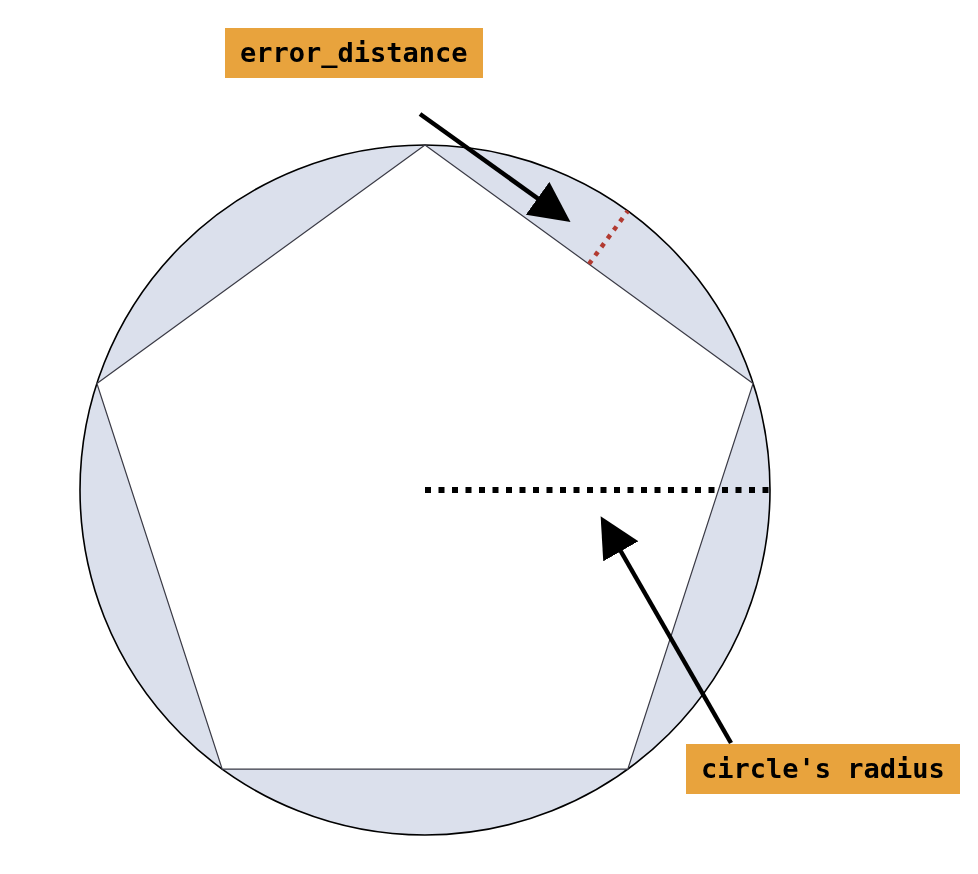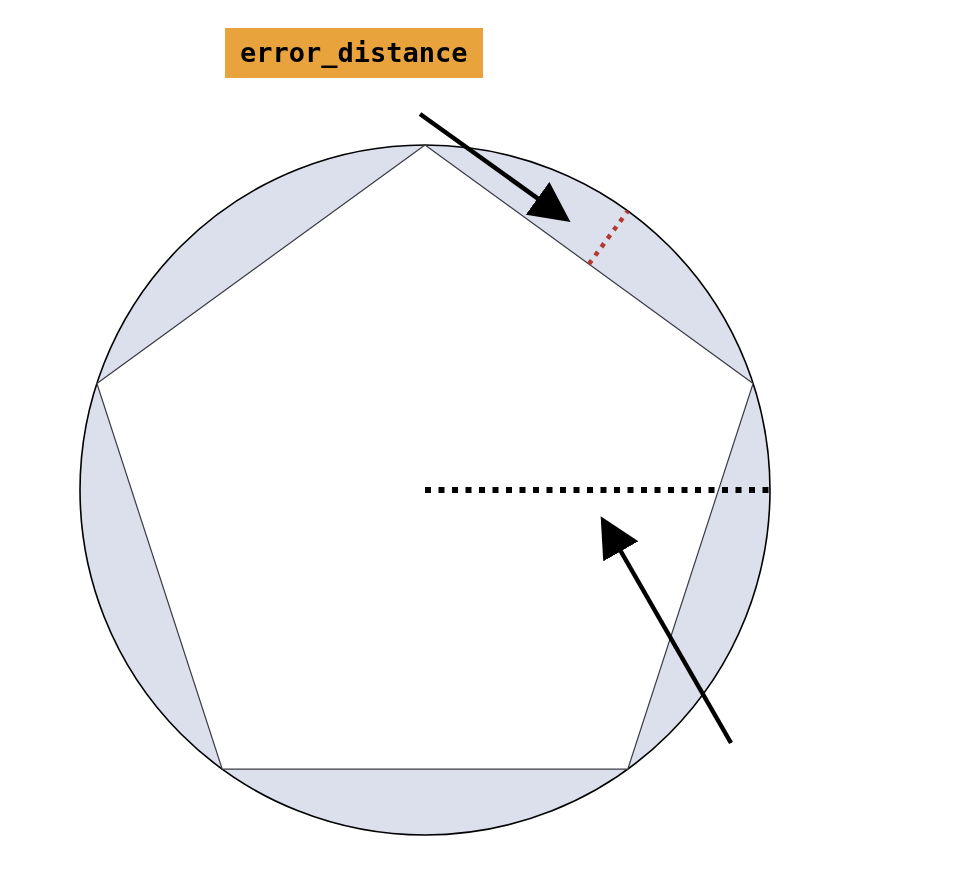--- a/index.html
+++ b/index.html
@@ -84,14 +84,15 @@
 
     <line class="error-dashed" x1="589" y1="264" x2="627.8" y2="211"></line>
 
     <line class="pointer-arrow" x1="420" y1="114" x2="565" y2="218" marker-end="url(#arrowhead)"></line>
 
     <line class="pointer-arrow" x1="731" y1="743" x2="604" y2="522" marker-end="url(#arrowhead)"></line>
   </svg>
 
   <div class="callout error-label">error_distance</div>
 
+  <div class="callout radius-label">circle's radius</div>
 
 </div>
 
 </body></html>

